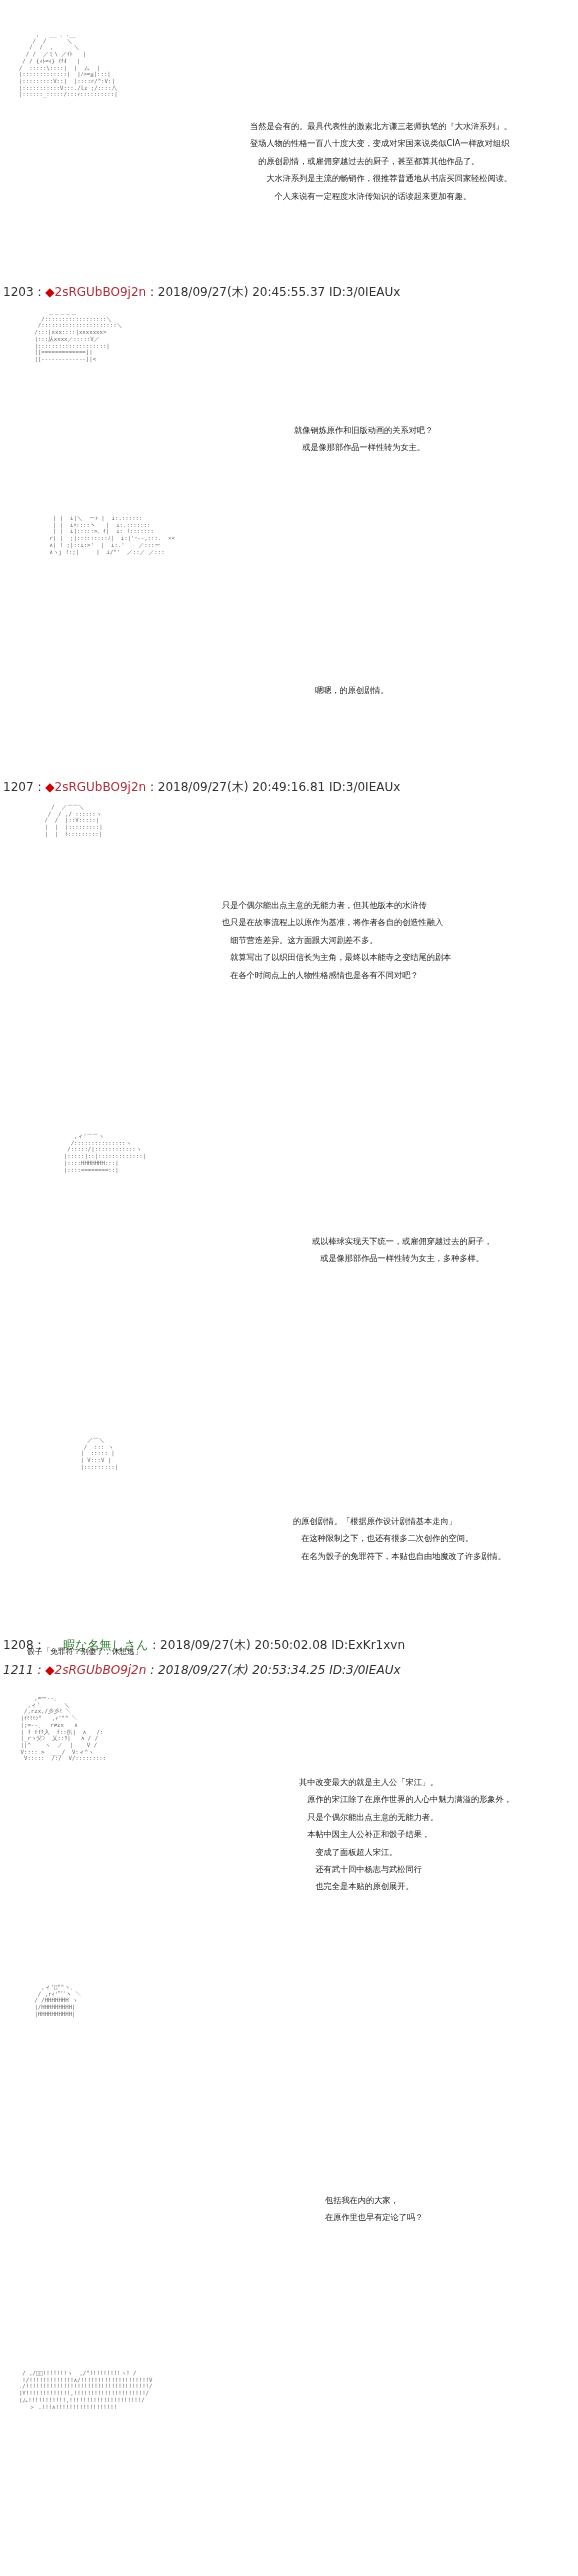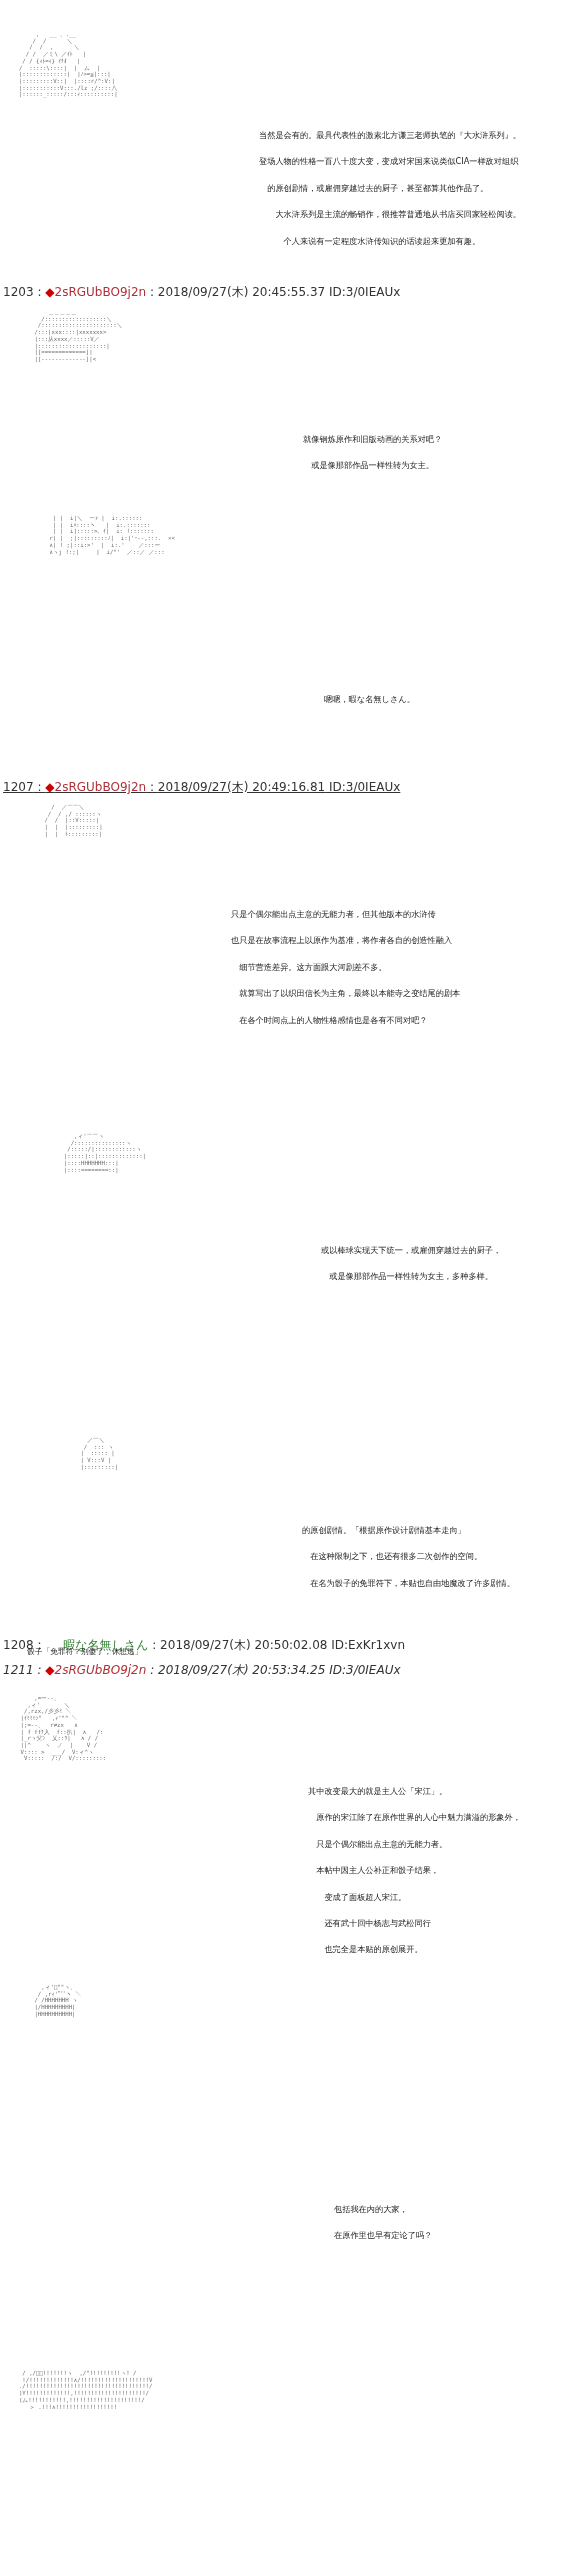--- a/index.html
+++ b/index.html
@@ -1,19 +1,19 @@
 <!DOCTYPE html>
 <html style="font-size:8.2px"><head>
 <meta charset="utf-8">
 <style>
   html,body{margin:0;padding:0;background:#ffffff;}
   body{width:579px;height:2996px;position:relative;overflow:hidden;font-family:"DejaVu Sans","Liberation Sans",sans-serif;color:#222;}
   .aa{position:absolute;font-family:"DejaVu Sans Mono","Liberation Mono",monospace;font-size:5.7px;line-height:6.7px;color:#333;white-space:pre;opacity:.75;}
   .txt{position:absolute;font-size:8.2px;line-height:14.4px;color:#222;}
-  .txt p{margin:12px;white-space:nowrap;}
+  .txt p{margin:3px;white-space:nowrap;}
   .hdr{position:absolute;left:3.1px;font-size:12px;color:#333;white-space:nowrap;}
   .hdr .name{color:#b0303a;}
   .hdr .name.anon{color:#2f7f2f;padding-left:18px;}
   .hdr .dia{color:#d00000;}
   .reply{position:absolute;left:3.1px;font-size:7.7px;color:#222;white-space:nowrap;}
 </style>
 </head>
 <body>
 
 <div id="page">
@@ -87,23 +87,23 @@
         <p>　的原创剧情，或雇佣穿越过去的厨子，甚至都算其他作品了。</p>
         <p>　　大水浒系列是主流的畅销作，很推荐普通地从书店买回家轻松阅读。</p>
         <p>　　　个人来说有一定程度水浒传知识的话读起来更加有趣。</p>
       </div>
       <div class="hdr" style="top: 284px;"><span>1203</span> : <span class="name"><span class="dia">◆</span><span>2sRGUbBO9j2n</span></span> : <span>2018/09/27(木) 20:45:55.37</span> <span>ID:3/0IEAUx</span></div>
       <div class="txt" style="top: 420px; left: 291px;">
         <p>就像钢炼原作和旧版动画的关系对吧？</p>
         <p>　或是像那部作品一样性转为女主。</p>
       </div>
       <div class="txt" style="top: 680px; left: 312px;">
-        <p>嗯嗯，暇な名無しさん。</p>
+        <p>嗯嗯，的原创剧情。</p>
       </div>
-      <div class="hdr" style="top: 779px; text-decoration: underline;"><span>1207</span> : <span class="name"><span class="dia">◆</span><span>2sRGUbBO9j2n</span></span> : <span>2018/09/27(木) 20:49:16.81</span> <span>ID:3/0IEAUx</span></div>
+      <div class="hdr" style="top: 779px;"><span>1207</span> : <span class="name"><span class="dia">◆</span><span>2sRGUbBO9j2n</span></span> : <span>2018/09/27(木) 20:49:16.81</span> <span>ID:3/0IEAUx</span></div>
       <div class="txt" style="top: 895px; left: 219px;">
         <p>只是个偶尔能出点主意的无能力者，但其他版本的水浒传</p>
         <p>也只是在故事流程上以原作为基准，将作者各自的创造性融入</p>
         <p>　细节营造差异。这方面跟大河剧差不多。</p>
         <p>　就算写出了以织田信长为主角，最终以本能寺之变结尾的剧本</p>
         <p>　在各个时间点上的人物性格感情也是各有不同对吧？</p>
       </div>
       <div class="txt" style="top: 1231px; left: 309px;">
         <p>或以棒球实现天下统一，或雇佣穿越过去的厨子，</p>
         <p>　或是像那部作品一样性转为女主，多种多样。</p>

